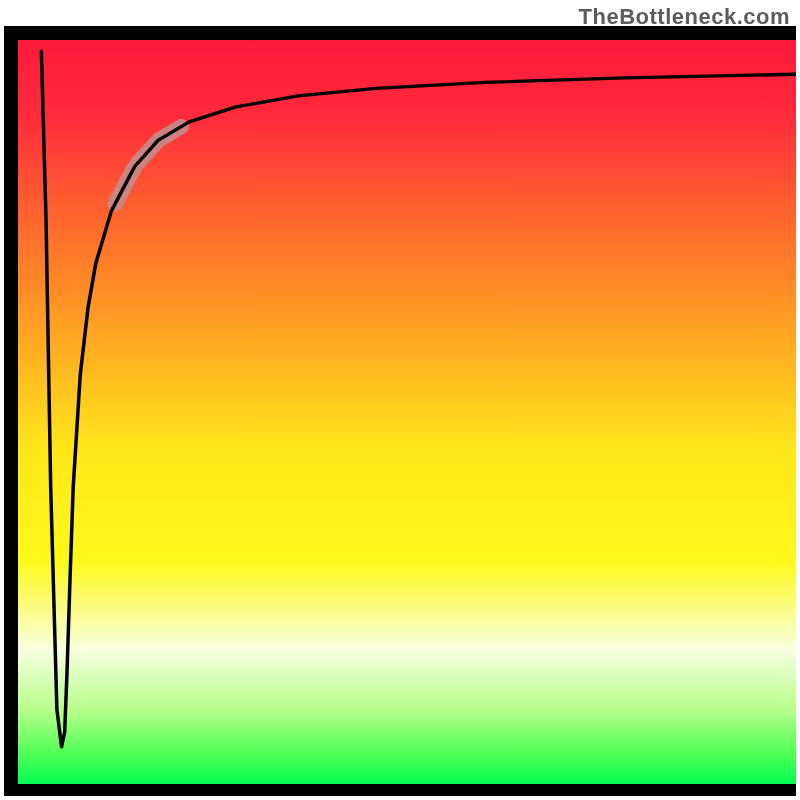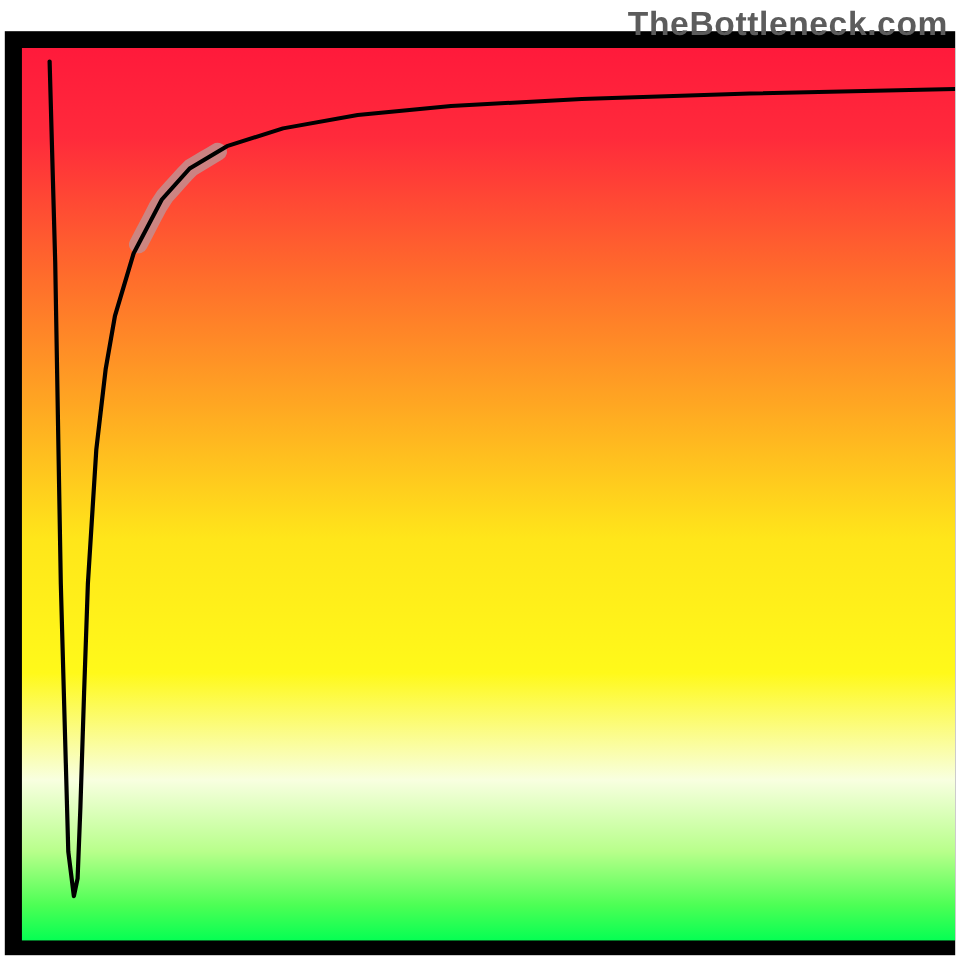--- a/index.html
+++ b/index.html
@@ -13,21 +13,21 @@
   }
   .stage {
     position: relative;
     width: 800px;
     height: 800px;
   }
   .watermark {
     position: absolute;
     top: 4px;
     right: 10px;
-    font-size: 28px;
+    font-size: 22px;
     font-weight: 600;
     color: #5c5c5c;
     letter-spacing: 0.5px;
     z-index: 5;
   }
   .plot-frame {
     position: absolute;
     left: 4px;
     top: 26px;
     width: 792px;

